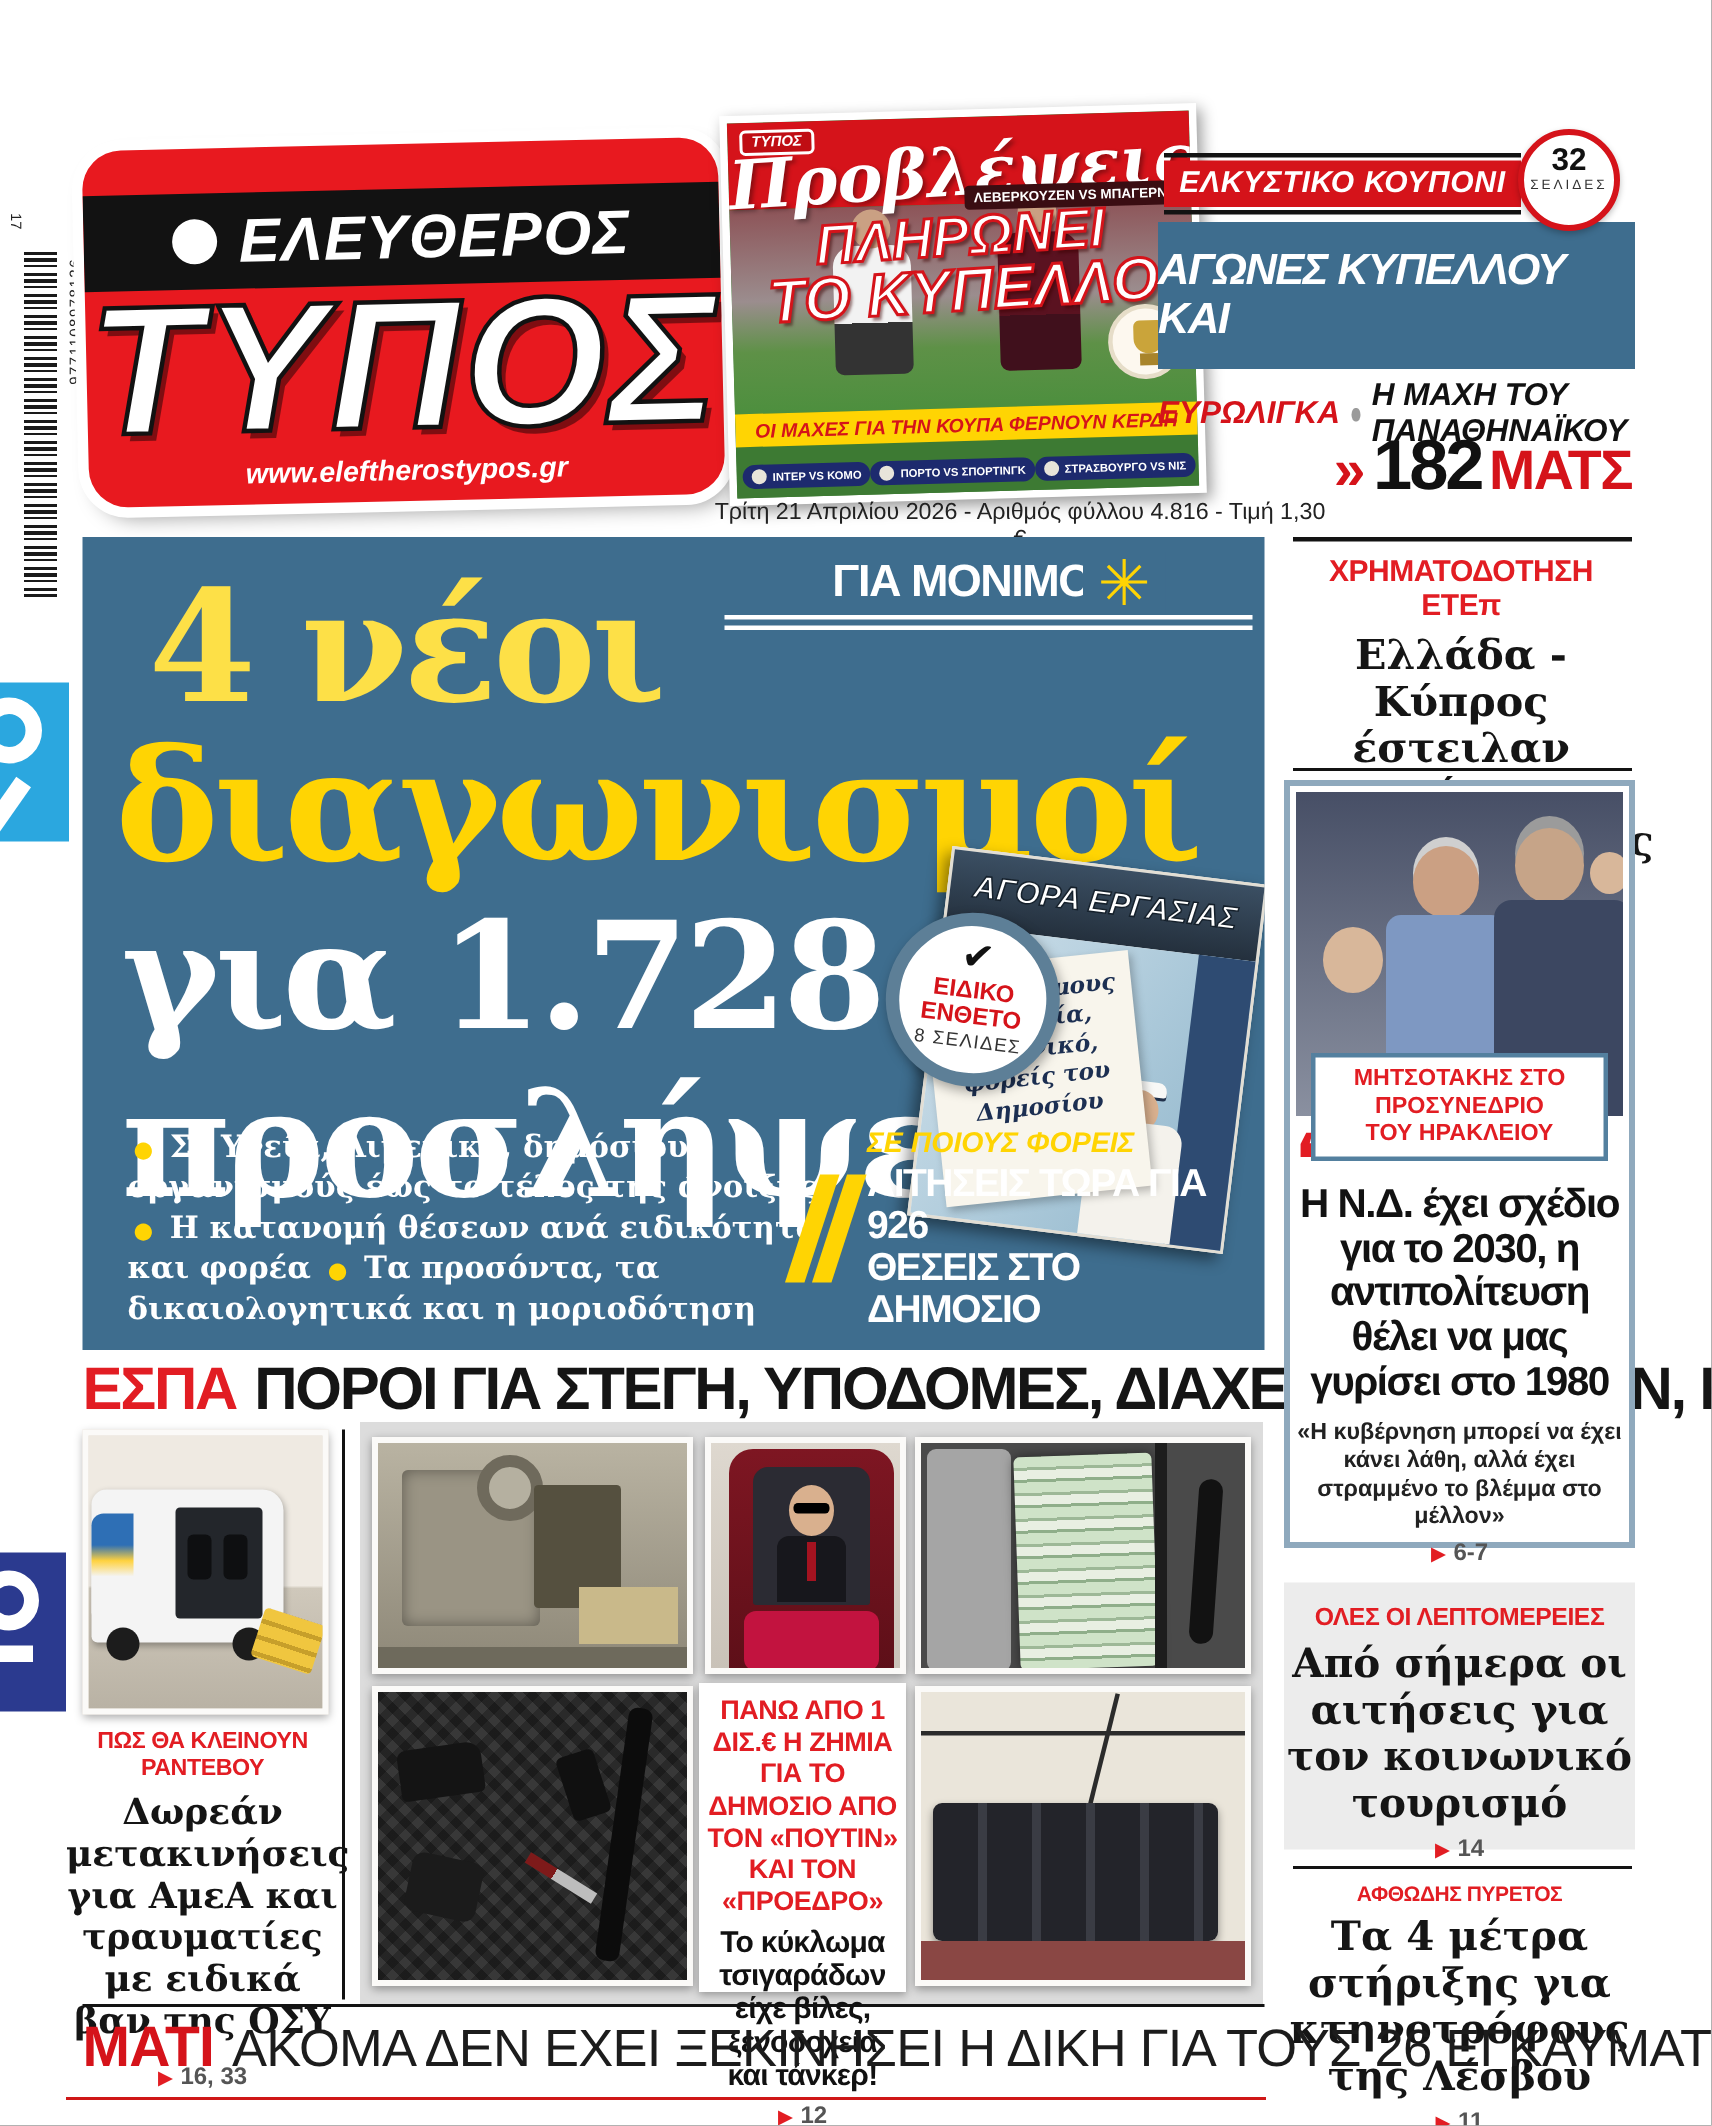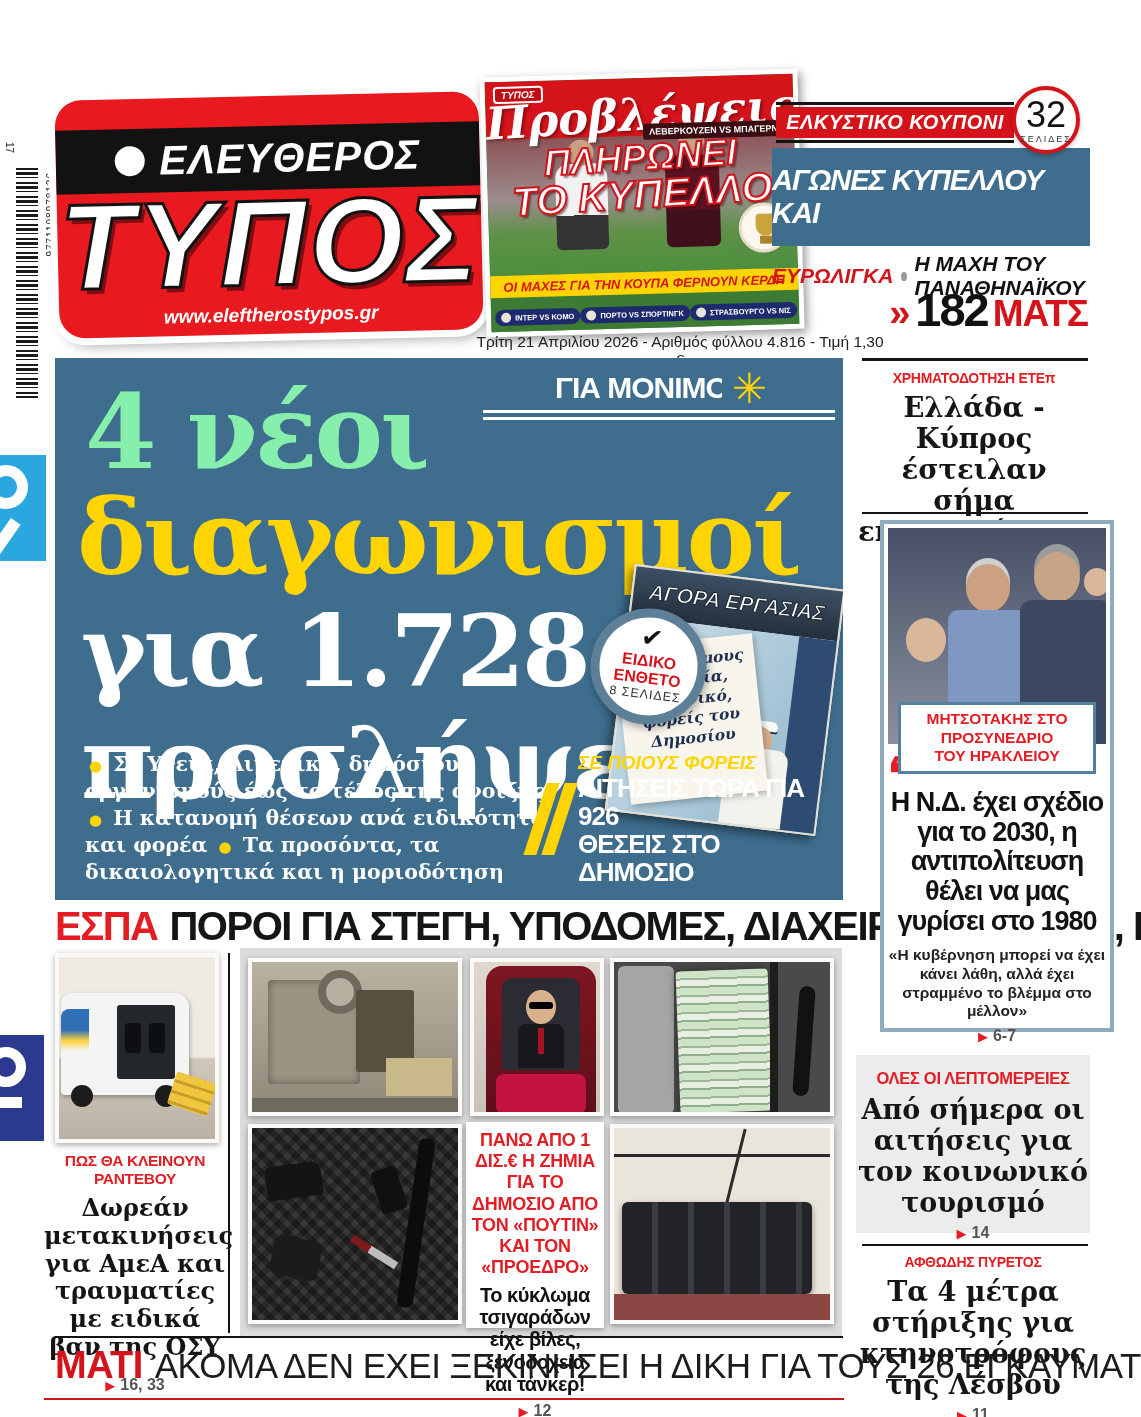--- a/index.html
+++ b/index.html
@@ -86,41 +86,41 @@
   #coupon { left: 772px; top: 96px; width: 318px; height: 240px; }
   .rule { background: #131313; }
   #coupon .r1 { position: absolute; top: 6px; left: 4px; width: 238px; height: 3px; }
   #coupon .r2 { position: absolute; top: 44px; left: 4px; width: 238px; height: 3px; }
   #coupon-bar { position: absolute; top: 11px; left: 4px; width: 238px; height: 31px; background: #d5131a;
                 display: flex; align-items: center; justify-content: center;
                 color: #fff; font-weight: bold; font-style: italic; font-size: 20px; letter-spacing: .5px; }
   #pages-badge { position: absolute; top: -10px; right: 10px; width: 68px; height: 68px; border-radius: 50%;
                  background: #fff; border: 4px solid #d5131a; text-align: center; z-index: 2;
                  box-shadow: 0 2px 4px rgba(0,0,0,.25); }
-  #pages-badge .n { font-size: 36px; font-weight: 400; line-height: 1.05; margin-top: 6px; color:#111; }
+  #pages-badge .n { font-size: 21px; font-weight: 700; line-height: 1.05; margin-top: 6px; color:#111; }
   #pages-badge .t { font-size: 9px; letter-spacing: 2px; color: #333; }
   #coupon-blue { position: absolute; top: 52px; left: 0; width: 100%; height: 98px; background: #3e6d8e;
                  display: flex; flex-direction: column; align-items: center; justify-content: center; }
   #coupon-blue .c1 { color: #fff; font-weight: bold; font-style: italic; font-size: 29px; letter-spacing: -1px; }
   #coupon-blue .c2 { color: #ffd403; font-weight: bold; font-style: italic; font-size: 32px; letter-spacing: -1px; }
   #coupon-euro { position: absolute; top: 156px; left: 0; width: 100%; display: flex; align-items: center; justify-content: center; gap: 8px; }
   #coupon-euro .el { color: #d5131a; font-weight: bold; font-style: italic; font-size: 21px; }
   #coupon-euro .sep { width: 9px; height: 9px; border-radius: 50%; background: #9a9a9a; }
   #coupon-euro .et { color: #111; font-weight: bold; font-style: italic; font-size: 21px; }
   #coupon-stat { position: absolute; top: 186px; right: 2px; display: flex; align-items: baseline; gap: 5px; }
   #coupon-stat .mk { color: #d5131a; font-weight: 900; font-size: 38px; }
   #coupon-stat .n { color: #111; font-weight: 900; font-size: 47px; letter-spacing: -2px; }
   #coupon-stat .l { color: #d5131a; font-weight: 900; font-size: 37px; letter-spacing: -1px; }
 
   #dateline { left: 470px; top: 333px; width: 420px; text-align: center; font-size: 15.5px; color: #222; }
 
   
   #lead { left: 55px; top: 358px; width: 788px; height: 542px; background: #3e6d8e; overflow: hidden; }
   .lead-line { position: absolute; font-family: "DejaVu Serif", serif; font-weight: bold; letter-spacing: -3px; line-height: 1; }
-  #ly1 { left: 30px; top: 22px;  font-size: 103px; color: #86efac; }
+  #ly1 { left: 44px; top: 22px;  font-size: 103px; color: #fde047; }
   #ly2 { left: 22px; top: 128px; font-size: 103px; color: #ffd403; }
   #lw1 { left: 26px; top: 244px; font-size: 99px;  color: #fff; }
   #lw2 { left: 26px; top: 356px; font-size: 99px;  color: #fff; }
   #asep { position: absolute; left: 428px; top: 14px; width: 352px; text-align: center; }
   #asep .star { position: absolute; top: -4px; right: 58px; color: #ffd403; font-size: 42px; line-height: 1;
                 background: #3e6d8e; padding: 0 10px; z-index: 2; }
   #asep .dbl { height: 10px; border-top: 3px solid #fff; border-bottom: 3px solid #fff; margin: 6px 0; }
   #asep .t1 { color: #fff; font-weight: 800; font-size: 32px; letter-spacing: -1px; line-height: 1.05; margin-top: 30px;}
   #asep .t2 { color: #fff; font-weight: 800; font-size: 30px; letter-spacing: -1px; line-height: 1.05; }
   #lead-bullets { position: absolute; left: 30px; bottom: 14px; width: 480px;
@@ -232,25 +232,25 @@
   #ph-wh { left: 370px; top: 176px; width: 224px; height: 200px; background: #eae5da; }
   #ph-wh .pipe1 { position: absolute; left: 0; top: 26px; width: 100%; height: 3px; background: #2b2b2b; }
   #ph-wh .pipe2 { position: absolute; left: 120px; top: 0; width: 3px; height: 80px; background: #2b2b2b; transform: rotate(14deg); }
   #ph-wh .pallets { position: absolute; left: 8px; bottom: 26px; width: 190px; height: 92px; border-radius: 6px;
     background: repeating-linear-gradient(90deg, #23242a 0 30px, #3a3c44 30px 36px); box-shadow: 0 3px 6px rgba(0,0,0,.4); }
   #ph-wh .floor { position: absolute; bottom: 0; width: 100%; height: 26px; background: #8a4744; }
 
   
   #sb-rule1 { left: 862px; top: 358px; width: 226px; height: 3px; }
   #art-cable { left: 858px; top: 370px; width: 232px; text-align: center; }
-  #art-cable .kicker { font-size: 14px; text-align: center; }
+  #art-cable .kicker { font-size: 20px; text-align: center; }
   #art-cable .serifhead { font-size: 27.5px; line-height: 1.13; margin-bottom: 8px; }
   #sb-rule2 { left: 862px; top: 512px; width: 226px; height: 2px; }
 
-  #mits { left: 880px; top: 520px; width: 234px; height: 512px; background: #fff; border: 4px solid #8fa9bd; padding: 4px; }
+  #mits { left: 856px; top: 520px; width: 234px; height: 512px; background: #fff; border: 4px solid #8fa9bd; padding: 4px; }
   #mits-photo { position: relative; width: 100%; height: 216px; background: linear-gradient(#474f66, #8a90a0); overflow: hidden; }
   #mits-photo .h { position: absolute; border-radius: 50%; }
   #mits-photo .h1 { left: 18px; top: 90px; width: 40px; height: 44px; background: #d8b79a; }
   #mits-photo .h2 { left: 78px; top: 36px; width: 44px; height: 48px; background: #cba083; box-shadow: 0 -6px 0 #cfcfcf; }
   #mits-photo .h3 { left: 146px; top: 24px; width: 46px; height: 50px; background: #c6a488; box-shadow: 0 -8px 0 #9b9b9b; }
   #mits-photo .h4 { left: 196px; top: 40px; width: 26px; height: 28px; background: #d8b79a; }
   #mits-photo .s1 { position: absolute; left: 60px; top: 82px; width: 80px; height: 134px; background: #7e98c2; border-radius: 10px 10px 0 0; }
   #mits-photo .s2 { position: absolute; left: 132px; top: 72px; width: 92px; height: 144px; background: #3c4761; border-radius: 12px 12px 0 0; }
   #mits-kickbox { position: absolute; left: 50%; transform: translateX(-50%); top: 178px; width: 198px;
                   background: #fff; border: 3px solid #54809f; padding: 5px 4px; text-align: center; z-index: 4; }

